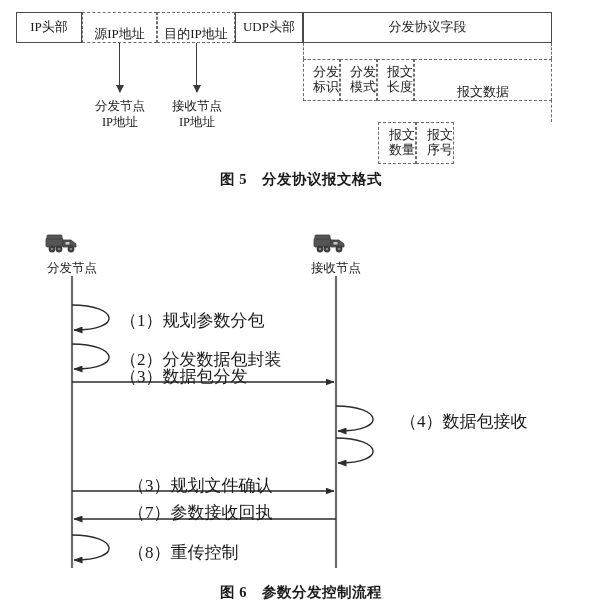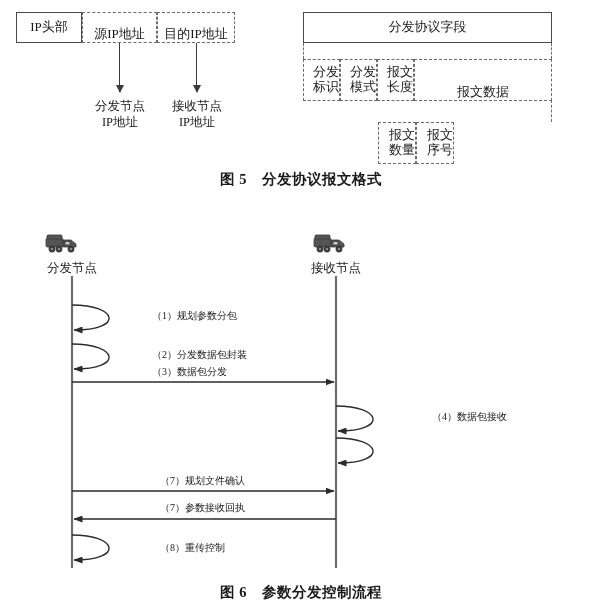--- a/index.html
+++ b/index.html
@@ -107,42 +107,44 @@
     width: 42px; height: 26px;
   }
   .actor-name {
     position: absolute;
     font-size: 12.5px;
     white-space: nowrap;
     text-align: center;
   }
   .msg-label {
     position: absolute;
-    font-size: 10px;
+    font-size: 17px;
     white-space: nowrap;
-    margin-left: 32px;
   }
 </style>
 </head>
 <body>
 
 <div id="figure5">
 
   <div class="solid-box" style="left:16px; top:12px; width:66px; height:31px;text-align:right;">
     <span class="cell-txt">IP头部</span>
   </div>
 
   <div class="dashed-box" style="left:82px; top:12px; width:75px; height:31px;">
     <span class="cell-txt">源IP地址</span>
   </div>
 
   <div class="dashed-box" style="left:157px; top:12px; width:78px; height:31px;">
     <span class="cell-txt">目的IP地址</span>
   </div>
 
+  <div class="solid-box" style="left:235px; top:12px; width:68px; height:31px;">
+    <span class="cell-txt">UDP头部</span>
+  </div>
 
   <div class="solid-box" style="left:303px; top:12px; width:249px; height:31px;">
     <span class="cell-txt">分发协议字段</span>
   </div>
 
   <div class="vline-dashed" style="left:303px; top:43px; height:16px;"></div>
   <div class="vline-dashed" style="left:551px; top:43px; height:16px;"></div>
   <div class="vline-dashed" style="left:551px; top:100px; height:22px;"></div>
 
   <div class="dashed-box two-line" style="left:303px; top:59px; width:37px; height:42px;">
@@ -263,18 +265,18 @@
     </svg>
   </div>
 
   <div class="actor-name" style="left:22px; top:260px; width:100px;">分发节点</div>
   <div class="actor-name" style="left:286px; top:260px; width:100px;">接收节点</div>
 
   <div class="msg-label" style="left:120px; top:309px;">（1）规划参数分包</div>
   <div class="msg-label" style="left:120px; top:348px;">（2）分发数据包封装</div>
   <div class="msg-label" style="left:120px; top:365px;">（3）数据包分发</div>
   <div class="msg-label" style="left:400px; top:410px;">（4）数据包接收</div>
-  <div class="msg-label" style="left:128px; top:474px;">（7）规划文件确认</div>
+  <div class="msg-label" style="left:128px; top:474px;">（3）规划文件确认</div>
   <div class="msg-label" style="left:128px; top:501px;">（7）参数接收回执</div>
   <div class="msg-label" style="left:128px; top:541px;">（8）重传控制</div>
 
   <div class="fig-caption" style="left:0; top:583px;">图 6　参数分发控制流程</div>
 </div>
 
 </body></html>

